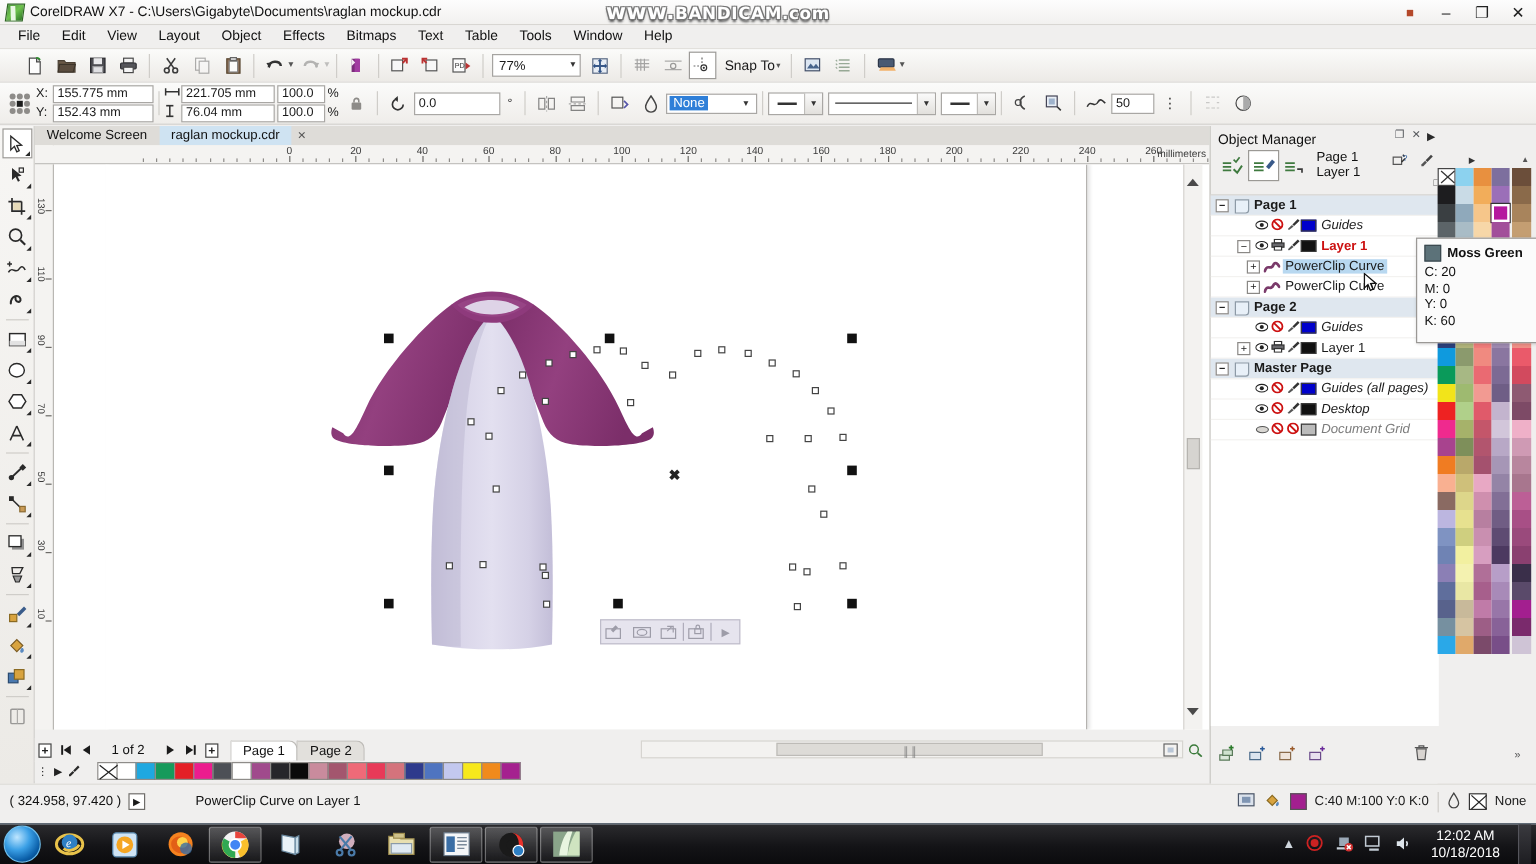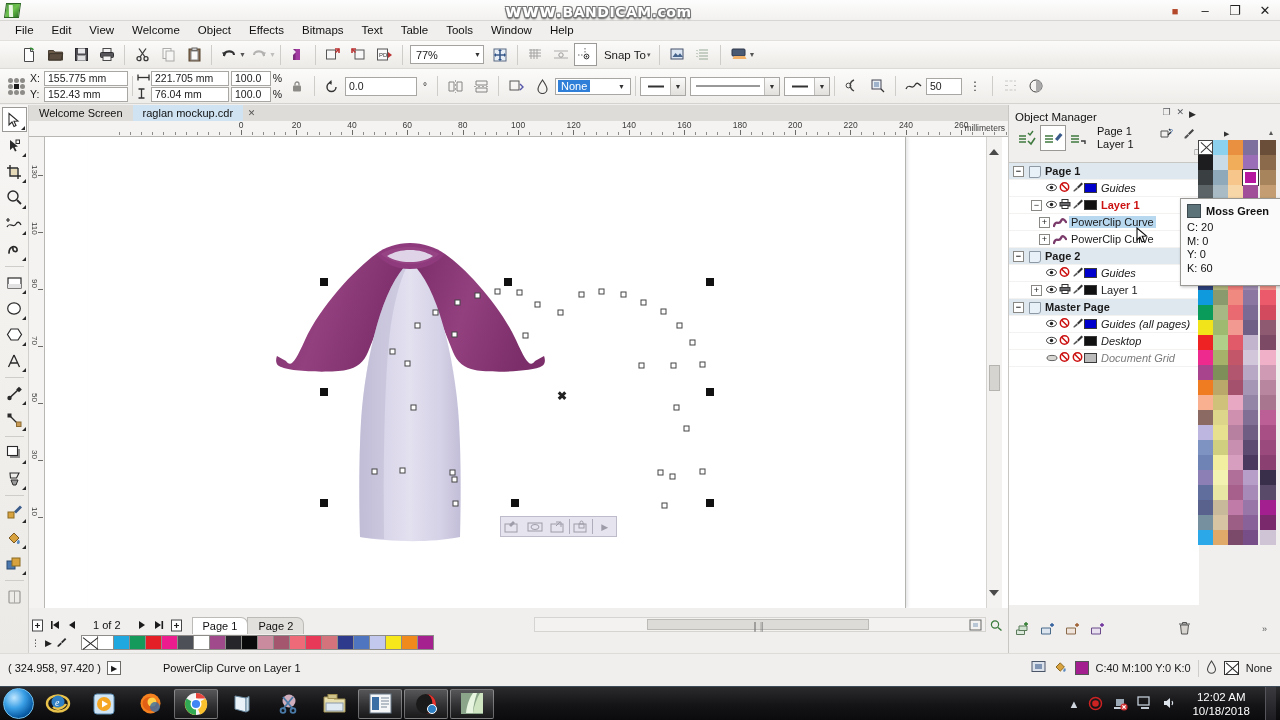--- a/index.html
+++ b/index.html
@@ -282,34 +282,35 @@
   .clock{color:#fff;font-size:11.5px;line-height:14px;text-align:center;padding:0 6px;}
   .showdesk{width:11px;height:34px;background:linear-gradient(#3a3a3f,#1c1c20);border-left:1px solid #55555c;}
 </style>
 </head>
 <body>
 
 <div id="app">
 
   <div class="titlebar">
     <div class="app-icon"></div>
+    <div class="title-text">CorelDRAW X7 - C:\Users\Gigabyte\Documents\raglan mockup.cdr</div>
   </div>
   <div class="bandicam">www.<span class="sm">BANDICAM.</span><span class="sm">com</span></div>
   <div class="win-ctrl" style="right:0px;">
     <div class="wc user">■</div>
     <div class="wc">–</div>
     <div class="wc">❐</div>
     <div class="wc">✕</div>
   </div>
 
   <div class="menubar">
     <div class="menu-item">File</div>
     <div class="menu-item">Edit</div>
     <div class="menu-item">View</div>
-    <div class="menu-item">Welcome</div>
+    <div class="menu-item">Layout</div>
     <div class="menu-item">Object</div>
     <div class="menu-item">Effects</div>
     <div class="menu-item">Bitmaps</div>
     <div class="menu-item">Text</div>
     <div class="menu-item">Table</div>
     <div class="menu-item">Tools</div>
     <div class="menu-item">Window</div>
     <div class="menu-item">Help</div>
   </div>
 

